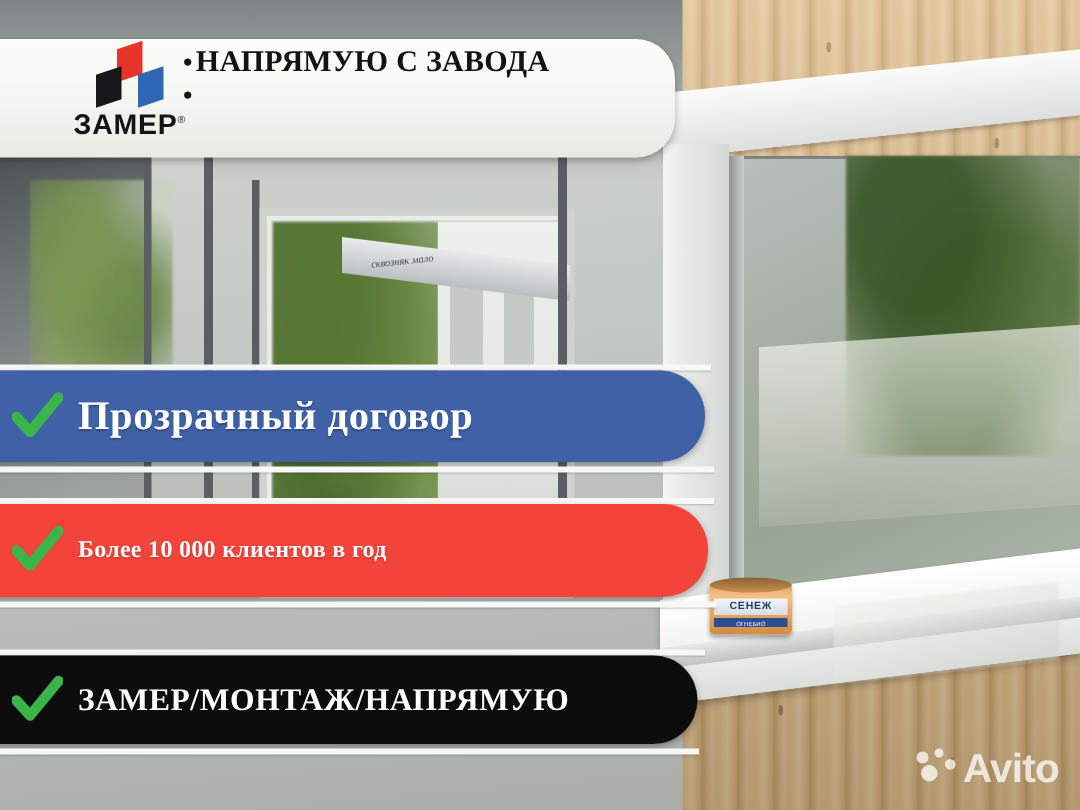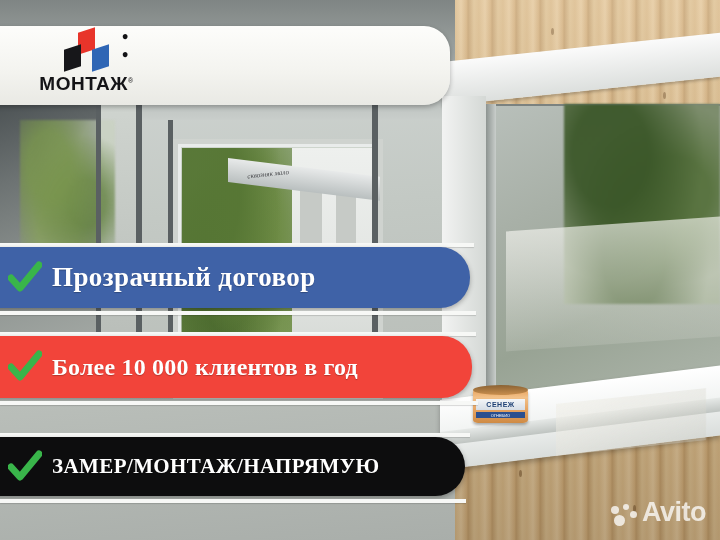--- a/index.html
+++ b/index.html
@@ -205,27 +205,27 @@
     position:relative;width:34px;height:34px;margin-left:34px;flex:0 0 auto;
   }
   .ban .chk svg{display:block;width:34px;height:34px;}
   .ban .txt{
     margin-left:10px;color:#fff;font-family:"Liberation Serif",serif;font-weight:bold;
     text-shadow:0 1px 1px rgba(0,0,0,.25);white-space:nowrap;
   }
   #ban-blue{top:247px;width:496px;height:61px;background:#3f62a7;border-radius:0 30px 30px 0;}
   #ban-blue .txt{font-size:27px;letter-spacing:.4px;}
   #ban-red{top:336px;width:498px;height:62px;background:#f2443a;border-radius:0 30px 30px 0;}
-  #ban-red .txt{font-size:24px;letter-spacing:.2px;}
+  #ban-red .txt{font-size:16px;letter-spacing:.2px;}
   #ban-black{top:437px;width:491px;height:59px;background:#0d0d0e;border-radius:0 30px 30px 0;}
   #ban-black .txt{font-size:21px;letter-spacing:.4px;font-family:"Liberation Serif",serif;}
 
   
   .avito{
-    position:absolute;right:14px;bottom:14px;display:flex;align-items:flex-end;
+    position:absolute;right:14px;bottom:14px;display:flex;align-items:flex-start;
     opacity:.82;
   }
   .avito .dots{position:relative;width:26px;height:22px;margin-right:5px;}
   .avito .dots i{position:absolute;border-radius:50%;background:rgba(255,255,255,.92);}
   .avito .d1{left:0;top:2px;width:8px;height:8px;}
   .avito .d2{left:12px;top:0;width:6px;height:6px;}
   .avito .d3{left:19px;top:7px;width:7px;height:7px;}
   .avito .d4{left:3px;top:11px;width:11px;height:11px;}
   .avito .wm{
     font-family:"Liberation Sans",sans-serif;font-size:27px;font-weight:bold;
@@ -291,26 +291,27 @@
   </div>
 
   <div class="hdr"></div>
 
   <div class="logo-wrap">
     <div class="marks">
       <span class="rh red"></span>
       <span class="rh black"></span>
       <span class="rh blue"></span>
     </div>
-    <div class="brand"><span>МОНТАЖ</span><sup>®</sup></div>
+    <div class="brand"><span>ЗАМЕР</span><sup>®</sup></div>
   </div>
 
   <div class="hdr-lines">
     <div class="hdr-line l1">
       <span class="dot">•</span>
+      <span>НАПРЯМУЮ С ЗАВОДА</span>
     </div>
     <div class="hdr-line l2">
       <span class="dot">•</span>
     </div>
   </div>
 
   <div class="strip" style="top:243px;width:474px;"></div>
   <div class="ban" id="ban-blue">
     <span class="chk">
       <svg viewBox="0 0 34 34">

